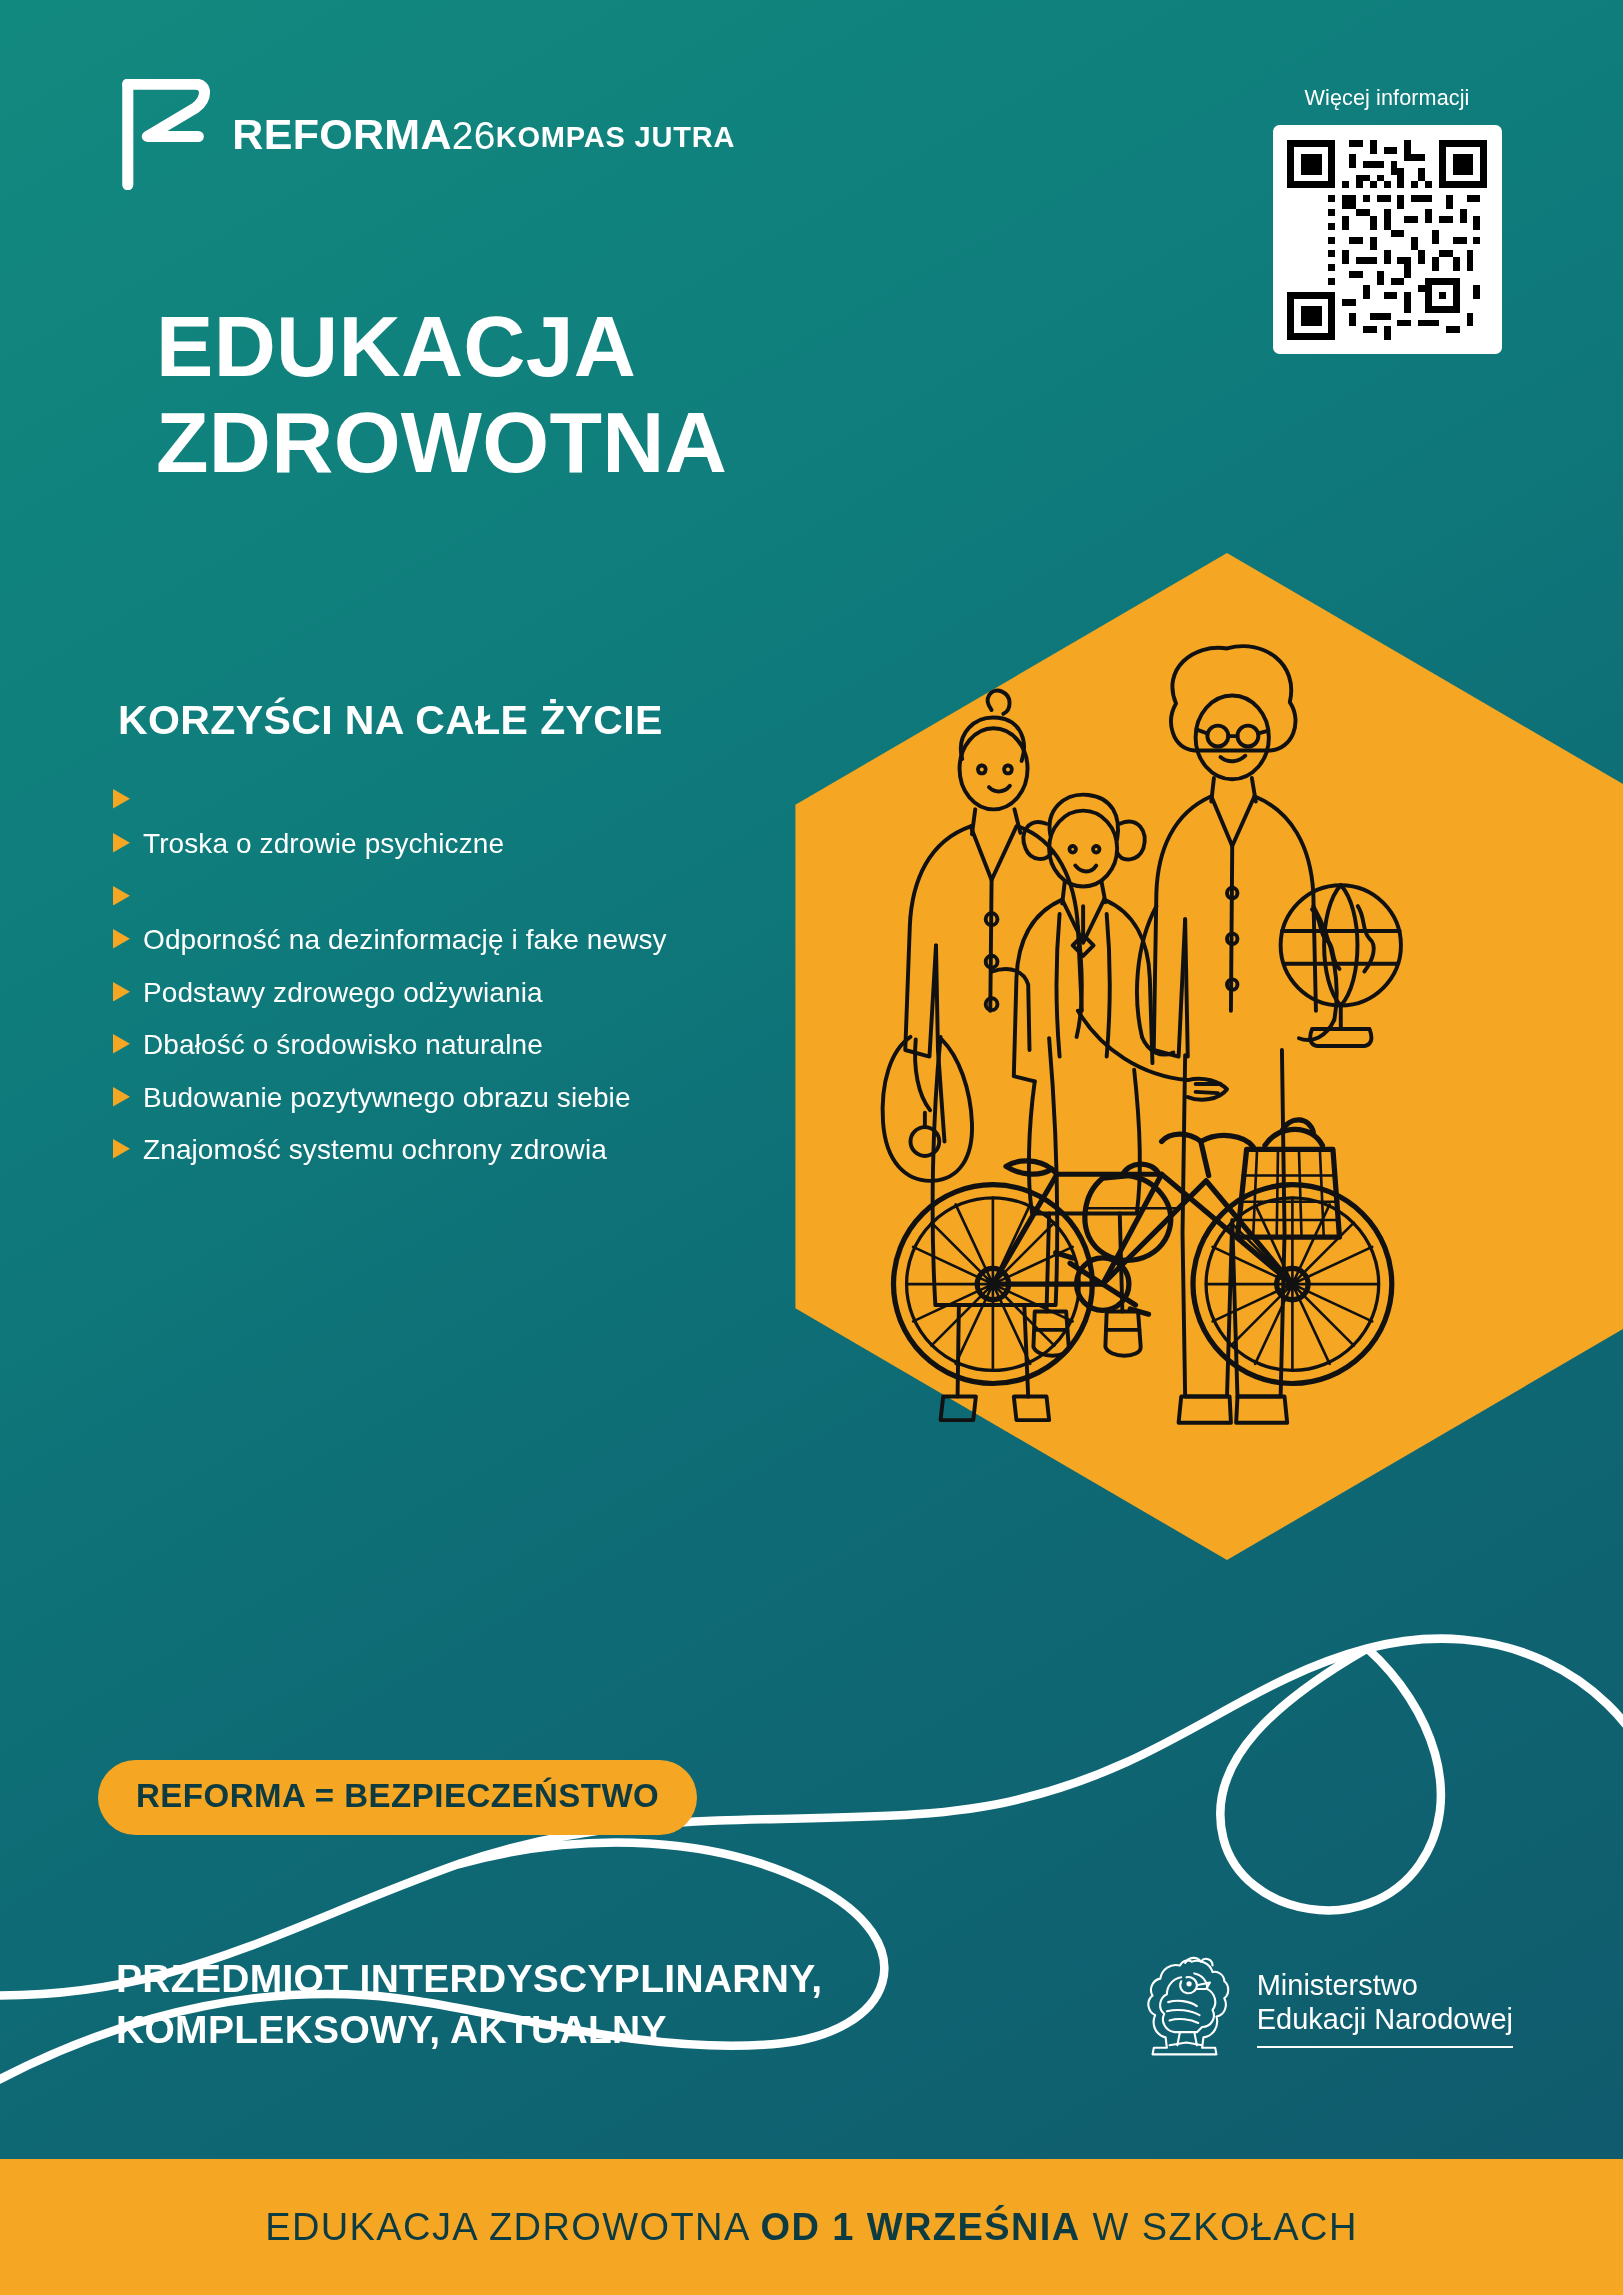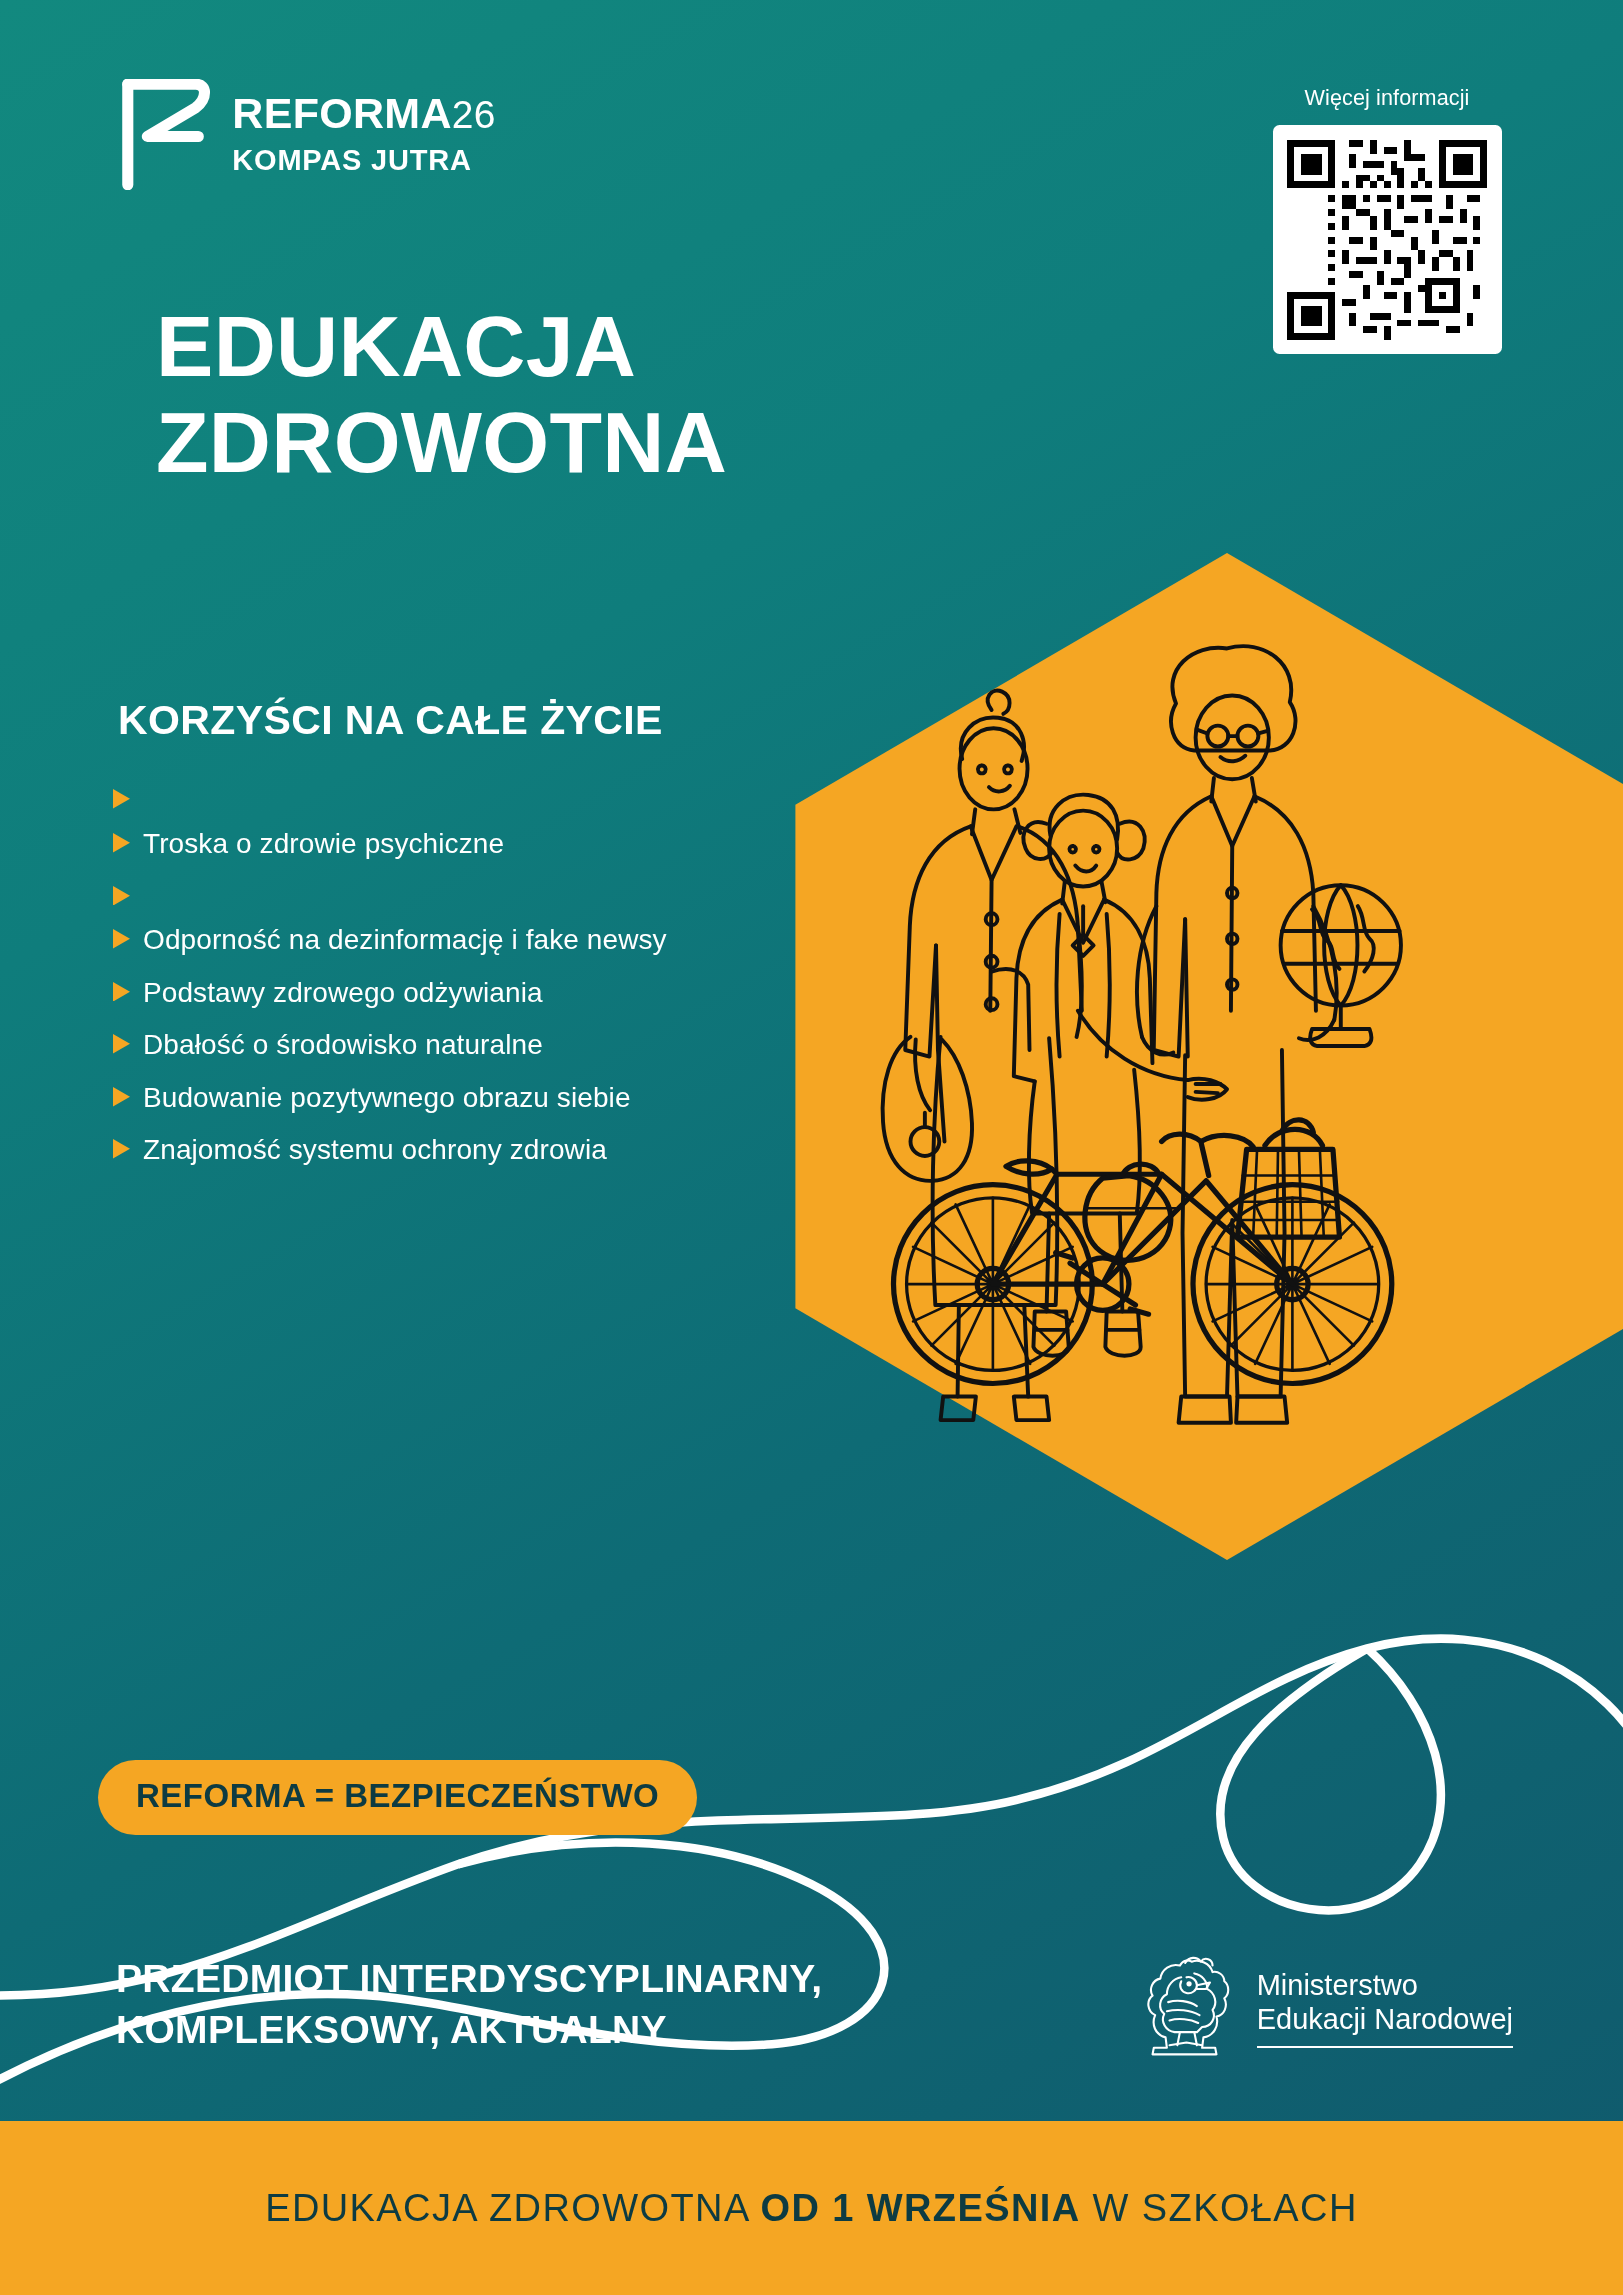--- a/index.html
+++ b/index.html
@@ -27,21 +27,21 @@
 
   
   .brand {
     position: absolute;
     left: 116px; top: 79px;
     display: flex;
     align-items: center;
     gap: 18.3px;
   }
   .brand-mark { width: 98px; height: 111px; }
-  .brand-text { display: flex; flex-direction: column; justify-content: flex-start; }
+  .brand-text { display: flex; justify-content: flex-start; }
   .brand-line1 {
     color: #ffffff;
     font-size: 43px;
     font-weight: bold;
     letter-spacing: 0.3px;
     line-height: 1.02;
   }
   .brand-line1 .num { font-weight: normal; font-size: 39px; }
   .brand-line2 {
     color: #ffffff;
@@ -161,21 +161,21 @@
     font-size: 29px;
     line-height: 1.2;
     border-bottom: 2px solid #ffffff;
     padding-bottom: 9.2px;
   }
 
   
   .bottom-bar {
     position: absolute;
     left: 0; bottom: 0;
-    width: 1623px; height: 174px;
+    width: 1623px; height: 136px;
     background: #F5A623;
     display: flex;
     align-items: center;
     justify-content: center;
   }
   .bottom-text {
     color: #0d3b42;
     font-size: 38px;
     letter-spacing: 1.4px;
   }

